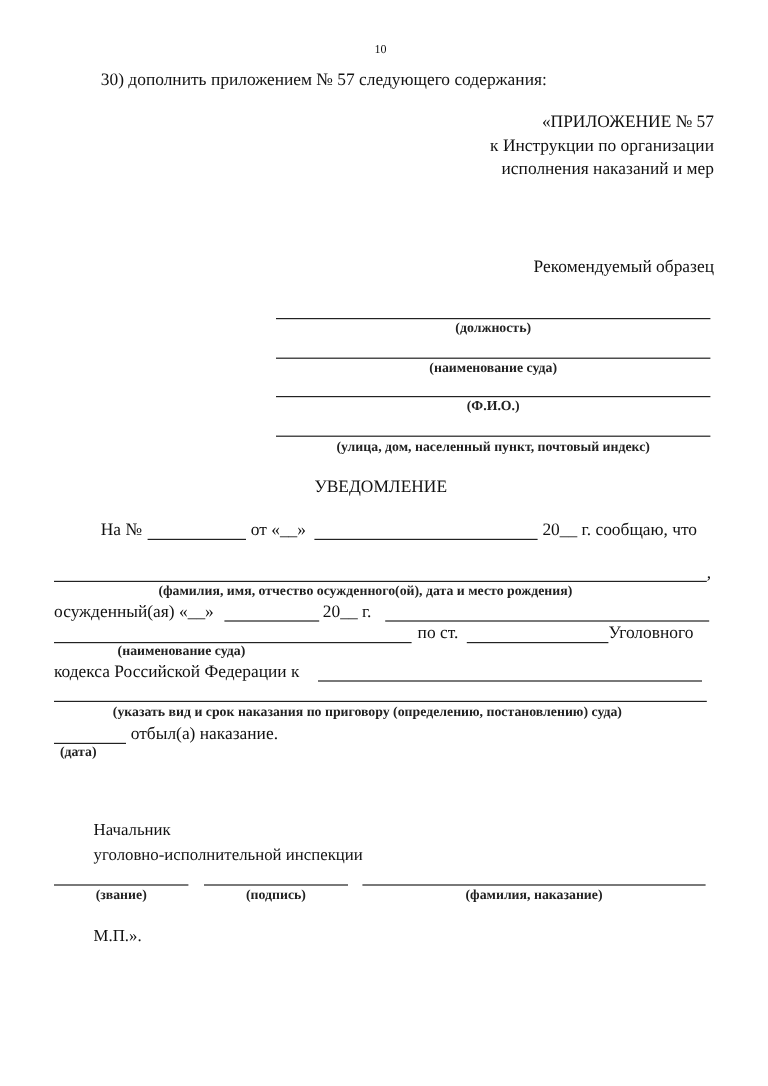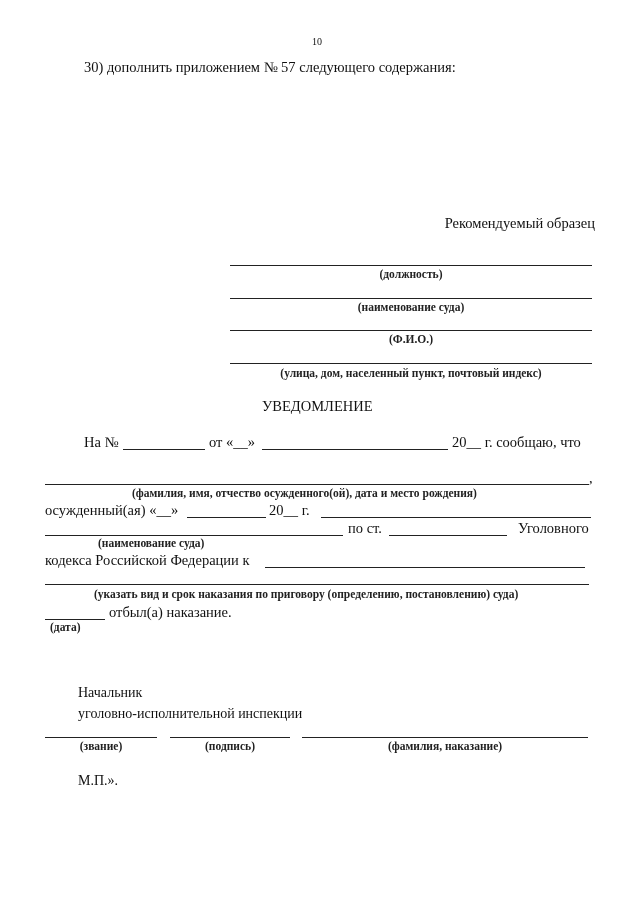--- a/index.html
+++ b/index.html
@@ -16,20 +16,23 @@
 </head>
 <body>
 
 <div>
 
   <div class="abs" style="left:312px; top:36px; font-size:10px;">10</div>
 
   <div class="abs t14" style="left:84px; top:59px;">30) дополнить приложением № 57 следующего содержания:</div>
 
   <div class="abs t14 right" style="right:45px; top:93px; line-height:19.5px;">
+    <div>«ПРИЛОЖЕНИЕ № 57</div>
+    <div>к Инструкции по организации</div>
+    <div>исполнения наказаний и мер</div>
   </div>
 
   <div class="abs t14" style="right:45px; top:215px;">Рекомендуемый образец</div>
 
   <div class="line" style="left:230px; width:362px; top:265px;"></div>
   <div class="abs small center" style="left:230px; width:362px; top:268px;">(должность)</div>
 
   <div class="line" style="left:230px; width:362px; top:298px;"></div>
   <div class="abs small center" style="left:230px; width:362px; top:301px;">(наименование суда)</div>
 
@@ -52,21 +55,21 @@
   <div class="abs small" style="left:132px; top:487px;">(фамилия, имя, отчество осужденного(ой), дата и место рождения)</div>
 
   <div class="abs t14" style="left:45px; top:502px;">осужденный(ая) «__»</div>
   <div class="line" style="left:187px; width:79px; top:517px;"></div>
   <div class="abs t14" style="left:269px; top:502px;">20__ г.</div>
   <div class="line" style="left:321px; width:270px; top:517px;"></div>
 
   <div class="line" style="left:45px; width:298px; top:535px;"></div>
   <div class="abs t14" style="left:348px; top:520px;">по ст.</div>
   <div class="line" style="left:389px; width:118px; top:535px;"></div>
-  <div class="abs t14" style="left:518px; top:520px;">Уголовного</div>
+  <div class="abs t14" style="left:507px; top:520px;">Уголовного</div>
   <div class="abs small" style="left:98px; top:537px;">(наименование суда)</div>
 
   <div class="abs t14" style="left:45px; top:552px;">кодекса Российской Федерации к</div>
   <div class="line" style="left:265px; width:320px; top:567px;"></div>
 
   <div class="line" style="left:45px; width:544px; top:584px;"></div>
   <div class="abs small" style="left:94px; top:588px;">(указать вид и срок наказания по приговору (определению,  постановлению) суда)</div>
 
   <div class="line" style="left:45px; width:60px; top:619px;"></div>
   <div class="abs t14" style="left:109px; top:604px;">отбыл(а)  наказание.</div>

